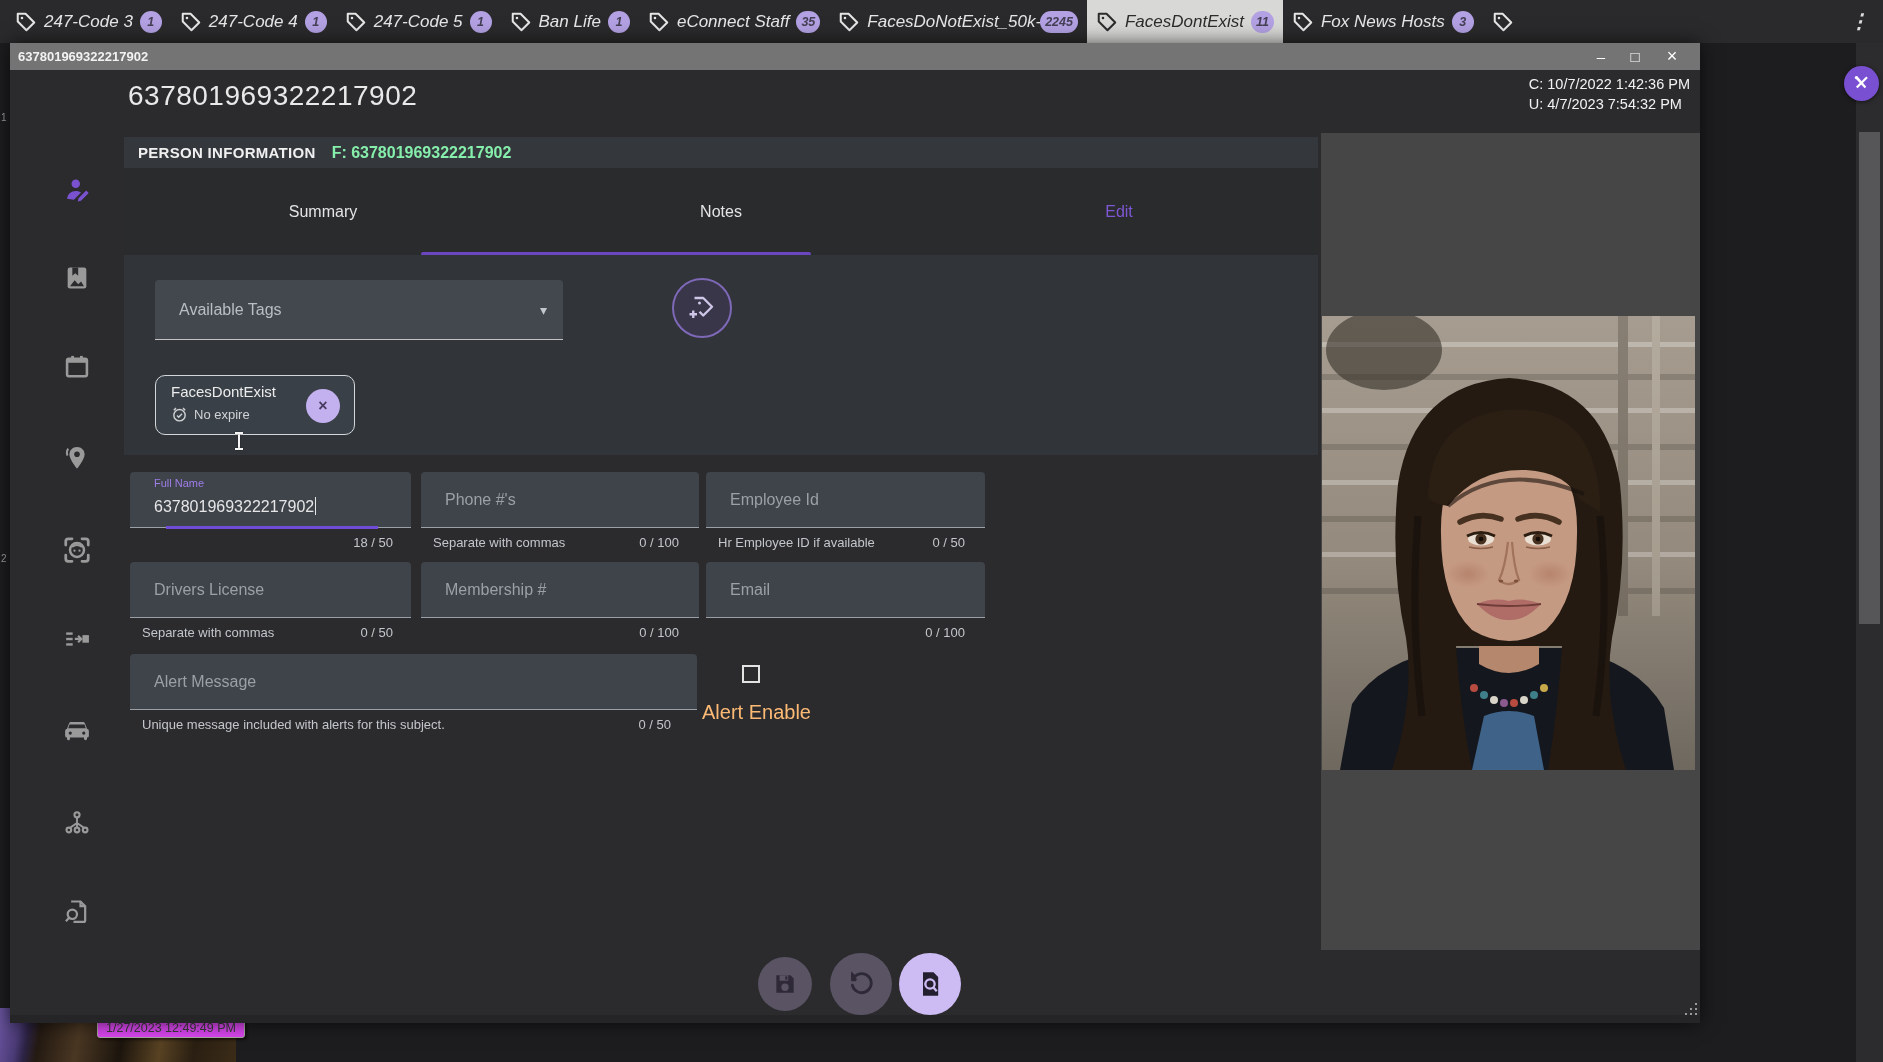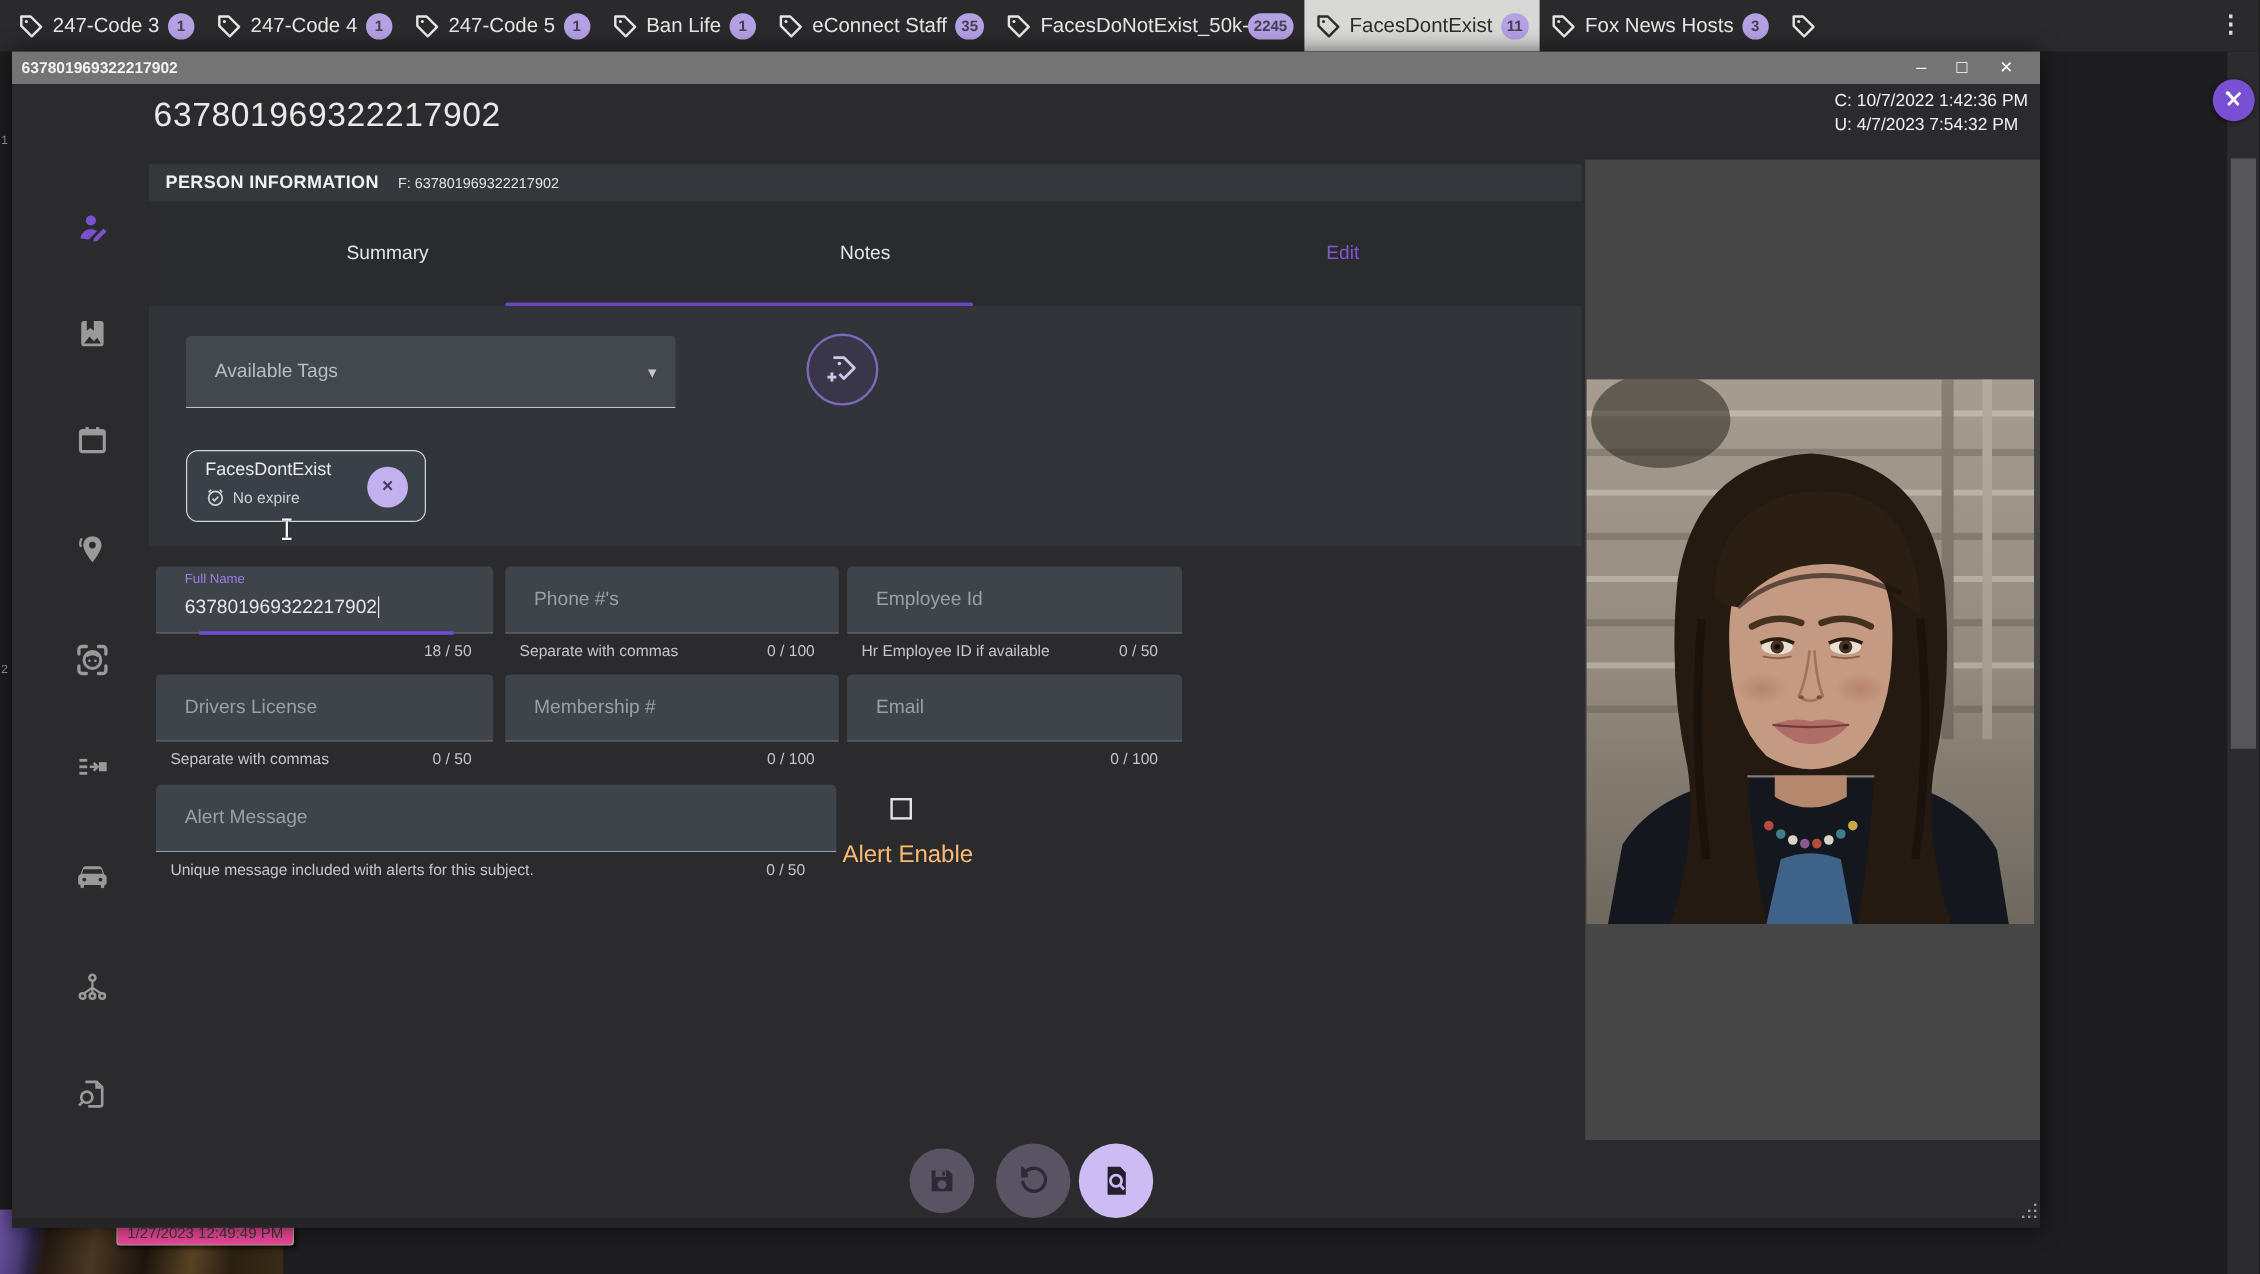--- a/index.html
+++ b/index.html
@@ -4,40 +4,40 @@
 <style>
   html,body{margin:0;padding:0;background:#101010;}
   *{box-sizing:border-box;}
   .screen{position:relative;width:1883px;height:1062px;overflow:hidden;
           background:#1d1d1f;font-family:"Liberation Sans",sans-serif;
           -webkit-font-smoothing:antialiased;}
   .abs{position:absolute;}
 
   
   .tagbar{left:0;top:0;width:1883px;height:43px;background:#2a2a2c;
-          display:flex;align-items:center;padding-left:6px;}
+          display:flex;align-items:center;padding-left:6px;font-style:italic;}
   .tagitem{display:flex;align-items:center;gap:7px;padding:0 9px;height:43px;color:#e6e6e6;
            font-size:17px;white-space:nowrap;cursor:pointer;}
   .tagitem.sel{background:#d8d8d6;color:#2c2c2c;}
   .tagbadge{background:#b3a1e3;color:#454055;border-radius:11px;min-width:22px;height:22px;
             padding:0 5px;display:flex;align-items:center;justify-content:center;
             font-size:12.5px;font-weight:bold;}
   .tagbadge.overlap{margin-left:-8px;}
   .tagicon{width:22px;height:22px;flex:0 0 auto;}
   .overflow-dots{margin-left:auto;margin-right:14px;color:#dcdcdc;font-size:20px;
                  font-weight:bold;cursor:pointer;line-height:43px;}
   .strip-blue{left:0;top:0;width:141px;height:4px;background:#2f7fd6;}
   .strip-grey{left:150px;top:0;width:318px;height:4px;background:#8f8f8f;}
 
   
   .edge-marker{color:#9f9f9f;font-size:10px;left:1px;}
   .bgphoto{left:0;top:1008px;width:236px;height:54px;
      background:linear-gradient(100deg,#6a55a0 0%,#4a3a75 9%,#2c2344 13%,#241a12 18%,
         #4a3723 34%,#1c150d 52%,#584223 68%,#2a1f12 82%,#3b2c18 100%);}
-  .tooltip{left:97px;top:1019px;height:19px;padding:1px 8px 0 8px;background:#ec4899;
+  .tooltip{left:97px;top:1019px;height:19px;padding:1px 8px 0 8px;background:#d946ef;
      border:1px solid #a9a7a2;border-radius:3px;color:#3a3a3a;font-size:12.5px;
      box-shadow:2px 2px 3px rgba(0,0,0,.5);white-space:nowrap;}
   .scroll-track{left:1856px;top:43px;width:27px;height:1019px;background:#2c2c2e;}
   .scroll-thumb{left:1859px;top:132px;width:21px;height:492px;background:#565658;cursor:pointer;}
   .fab{left:1844px;top:66px;width:35px;height:35px;border-radius:50%;background:#7a50d2;
        display:flex;align-items:center;justify-content:center;cursor:pointer;
        box-shadow:0 1px 4px rgba(0,0,0,.5);}
 
   
   .window{left:10px;top:43px;width:1690px;height:980px;background:#2b2b2e;
@@ -50,21 +50,21 @@
   .timestamps{right:10px;top:31px;text-align:left;color:#f2f2f2;font-size:14.5px;line-height:20px;}
 
   .pagetitle{left:118px;top:37px;color:#e9e9e9;font-size:28px;letter-spacing:.5px;}
 
   .sideicon{left:43px;width:48px;height:48px;display:flex;align-items:center;
             justify-content:center;cursor:pointer;}
 
   .main-header{left:114px;top:94px;width:1194px;height:31px;background:#34373c;
                display:flex;align-items:center;padding-left:14px;gap:16px;}
   .main-header .h1{color:#f0f0f0;font-size:15px;font-weight:bold;letter-spacing:.3px;}
-  .main-header .h2{color:#e5e5e5;font-size:12px;}
+  .main-header .h2{color:#86efac;font-size:16px;font-weight:bold;}
 
   .tabsrow{left:114px;top:125px;width:1194px;height:87px;background:#292b2d;display:flex;}
   .tab{flex:1;display:flex;align-items:center;justify-content:center;color:#e4e4e4;
        font-size:16px;cursor:pointer;position:relative;}
   .tab.active{color:#7e57d4;}
   .tab-underline{left:411px;top:209px;width:390px;height:4px;background:#6b46c1;border-radius:2px;}
 
   .tagspanel{left:114px;top:212px;width:1194px;height:200px;background:#313439;}
   .select{left:31px;top:25px;width:408px;height:60px;background:#43474e;
           border-bottom:1px solid #c3c3c3;border-radius:4px 4px 0 0;display:flex;

